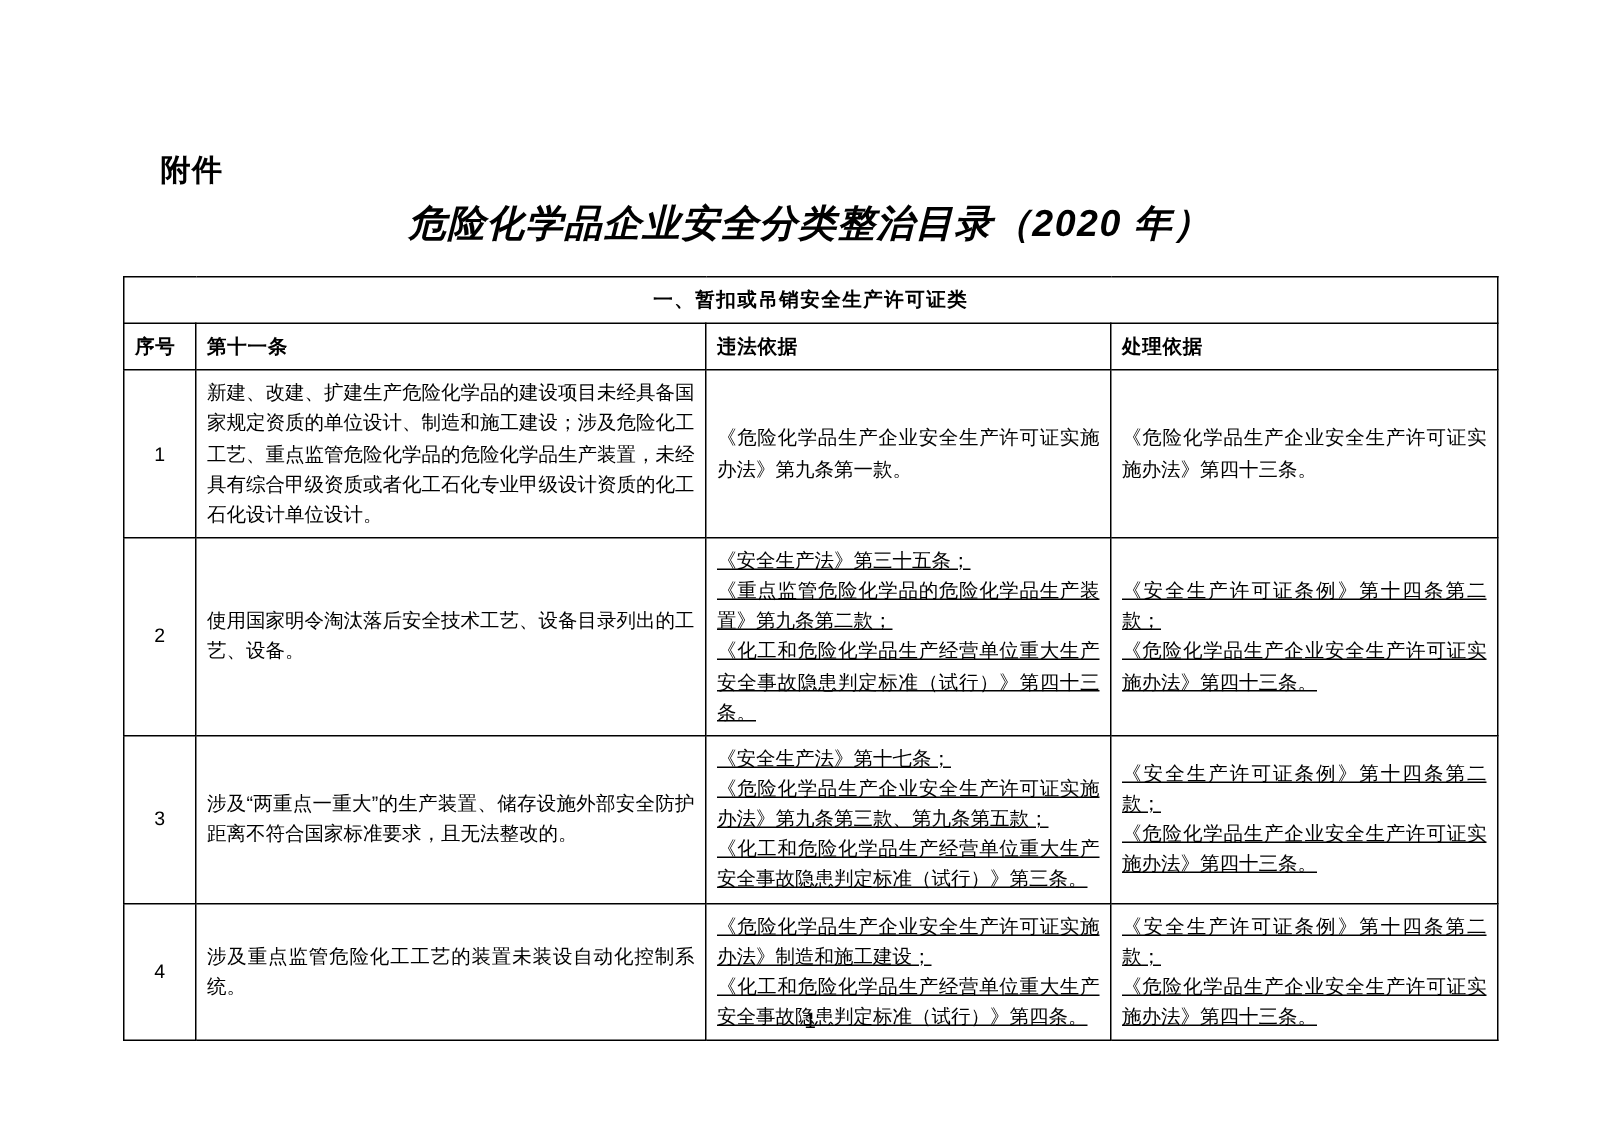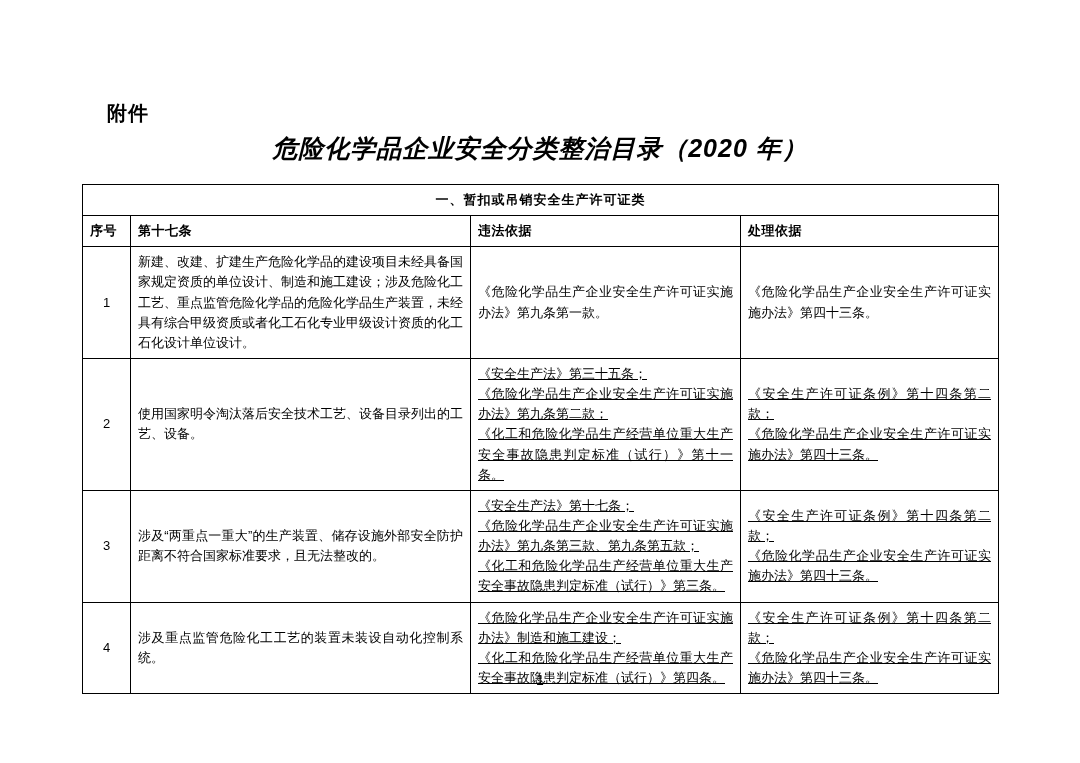--- a/index.html
+++ b/index.html
@@ -116,39 +116,39 @@
       <col style="width:340px">
       <col style="width:270px">
       <col style="width:258px">
     </colgroup>
     <tbody>
       <tr>
         <td class="section-head" colspan="4">一、暂扣或吊销安全生产许可证类</td>
       </tr>
       <tr>
         <td class="col-head">序号</td>
-        <td class="col-head">第十七条</td>
+        <td class="col-head">第十一条</td>
         <td class="col-head">违法依据</td>
         <td class="col-head">处理依据</td>
       </tr>
 
       <tr>
         <td class="idx">1</td>
         <td class="content cellbox">新建、改建、扩建生产危险化学品的建设项目未经具备国家规定资质的单位设计、制造和施工建设；涉及危险化工工艺、重点监管危险化学品的危险化学品生产装置，未经具有综合甲级资质或者化工石化专业甲级设计资质的化工石化设计单位设计。</td>
         <td class="basis cellbox">《危险化学品生产企业安全生产许可证实施办法》第九条第一款。</td>
         <td class="basis cellbox">《危险化学品生产企业安全生产许可证实施办法》第四十三条。</td>
       </tr>
 
       <tr>
         <td class="idx">2</td>
         <td class="content cellbox">使用国家明令淘汰落后安全技术工艺、设备目录列出的工艺、设备。</td>
         <td class="basis cellbox">
             <p>《安全生产法》第三十五条；</p>
-            <p>《危险化学品生产企业安全生产许可证实施办法》第九条第二款；</p>
-            <p>《化工和危险化学品生产经营单位重大生产安全事故隐患判定标准（试行）》第十一条。</p>
+            <p>《重点监管危险化学品的危险化学品生产装置》第九条第二款；</p>
+            <p>《化工和危险化学品生产经营单位重大生产安全事故隐患判定标准（试行）》第四十三条。</p>
           </td>
         <td class="basis cellbox">
             <p>《安全生产许可证条例》第十四条第二款；</p>
             <p>《危险化学品生产企业安全生产许可证实施办法》第四十三条。</p>
           </td>
       </tr>
 
       <tr>
         <td class="idx">3</td>
         <td class="content cellbox">涉及“两重点一重大”的生产装置、储存设施外部安全防护距离不符合国家标准要求，且无法整改的。</td>

